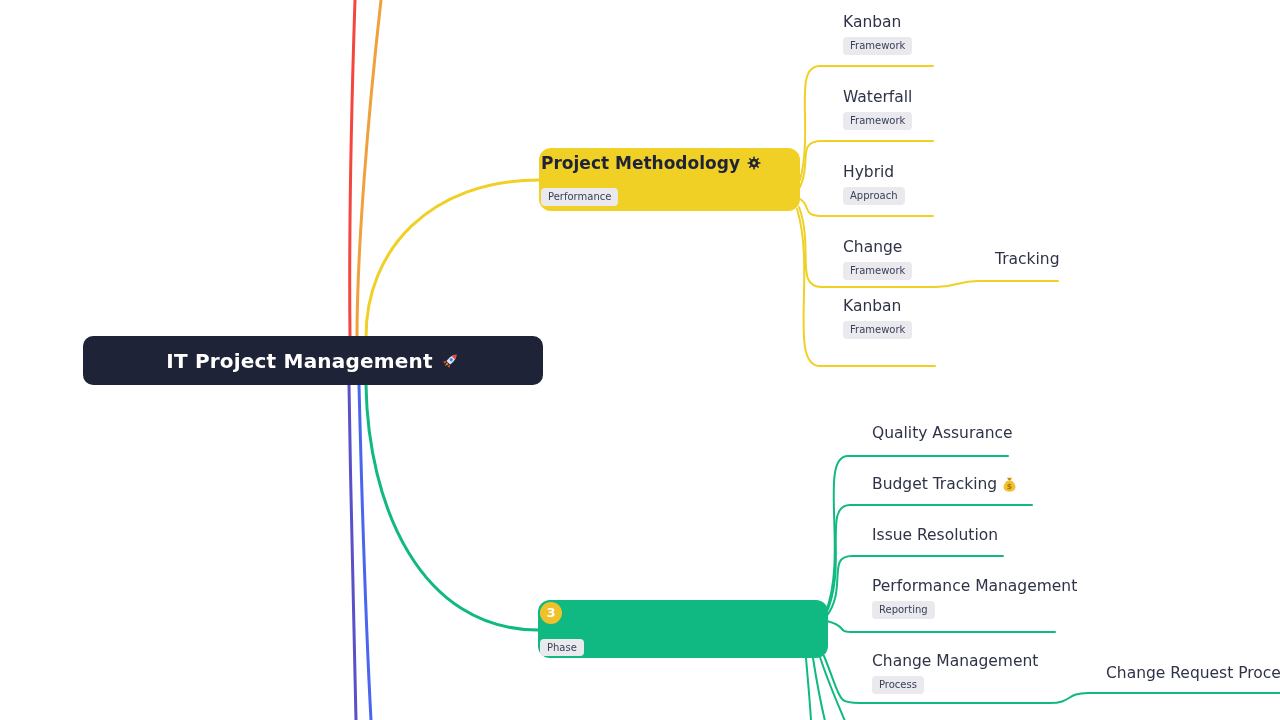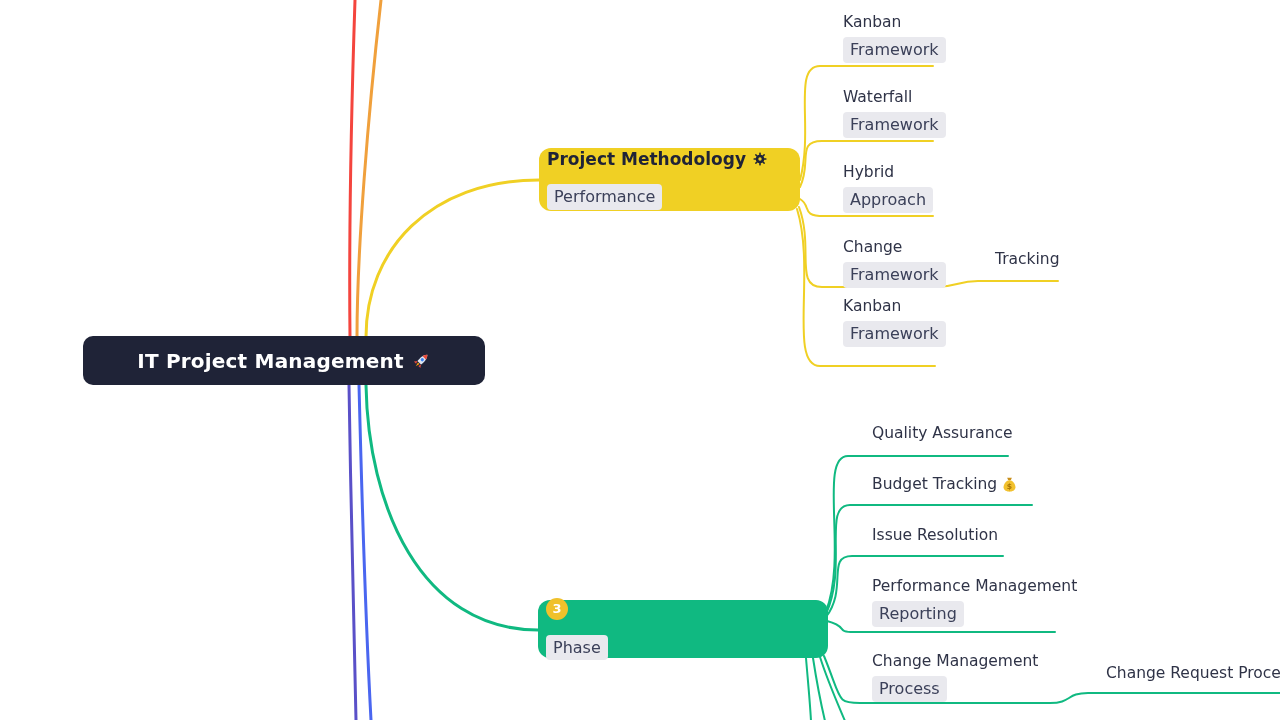--- a/index.html
+++ b/index.html
@@ -27,28 +27,28 @@
   .ln-green{stroke:var(--branch-green);stroke-width:2}
 
   .node{position:absolute;box-sizing:border-box;z-index:2}
   .central{
     background:var(--central-bg);color:var(--central-text);
     border-radius:10px;display:flex;align-items:center;justify-content:center;gap:7px;
     font-weight:bold;font-size:20px;letter-spacing:.2px;
   }
   .branch{
     border-radius:12px;display:flex;flex-direction:column;justify-content:center;
-    gap:15px;padding:0 8px;
+    gap:15px;padding:0 2px;
   }
   .branch.yellow{background:var(--branch-yellow)}
   .branch.green{background:var(--branch-green)}
   .title-row{display:flex;align-items:center;gap:6px;font-weight:bold;font-size:17px;color:var(--central-bg)}
   .tag{
     display:inline-block;width:fit-content;background:var(--tag-bg);color:var(--tag-text);
-    font-size:16px;line-height:1.35;padding:2px 7px;border-radius:4px;font-weight:normal;
+    font-size:10px;line-height:1.35;padding:2px 7px;border-radius:4px;font-weight:normal;
   }
   .badge{
     width:22px;height:22px;border-radius:50%;background:var(--badge-bg);color:var(--badge-text);
     font-size:13px;font-weight:bold;display:flex;align-items:center;justify-content:center;flex:0 0 auto;
   }
   .child{
     position:absolute;z-index:2;color:var(--node-text);
     font-size:15.5px;line-height:20px;white-space:nowrap;
   }
   .child .title-row{font-weight:normal;font-size:15.5px;color:var(--node-text);gap:4px}
@@ -77,21 +77,21 @@
   <path class="ln-green" d="M 826 611 C 848 556 818 456 848 456 H 1008"></path>
   <path class="ln-green" d="M 826 614 C 848 566 822 505 850 505 H 1032"></path>
   <path class="ln-green" d="M 826 617 C 848 588 826 556 852 556 H 1003"></path>
   <path class="ln-green" d="M 827 621 C 850 627 834 632 854 632 H 1055"></path>
   <path class="ln-green" d="M 824 656 C 842 700 836 703 860 703 H 1050 C 1072 703 1066 693 1088 693 H 1282"></path>
   <path class="ln-green" d="M 806 658 C 808 682 810 702 811 721"></path>
   <path class="ln-green" d="M 813 658 C 817 684 821 704 825 721"></path>
   <path class="ln-green" d="M 820 657 C 828 682 837 702 845 721"></path>
 </svg>
 
-<div class="node central" style="left:83px;top:336px;width:402px;height:49px">
+<div class="node central" style="left:83px;top:336px;width:460px;height:49px">
   <span>IT Project Management</span>
   <span class="icon">
     <svg width="20" height="20" viewBox="0 0 20 20">
       <g transform="rotate(45 10 10)">
         <path d="M10 1 C13 4 13 9 12.5 12.5 H7.5 C7 9 7 4 10 1Z" fill="#dfe6f0"></path>
         <path d="M10 1 C11.5 2.5 12.2 4 12.4 5.5 H7.6 C7.8 4 8.5 2.5 10 1Z" fill="#e74c3c"></path>
         <circle cx="10" cy="8.2" r="1.6" fill="#3b82f6"></circle>
         <path d="M7.6 12.5 L5.4 15.4 H8.4Z" fill="#e74c3c"></path>
         <path d="M12.4 12.5 L14.6 15.4 H11.6Z" fill="#e74c3c"></path>
         <path d="M8.9 13.2 H11.1 L10 17.4Z" fill="#f59e0b"></path>

